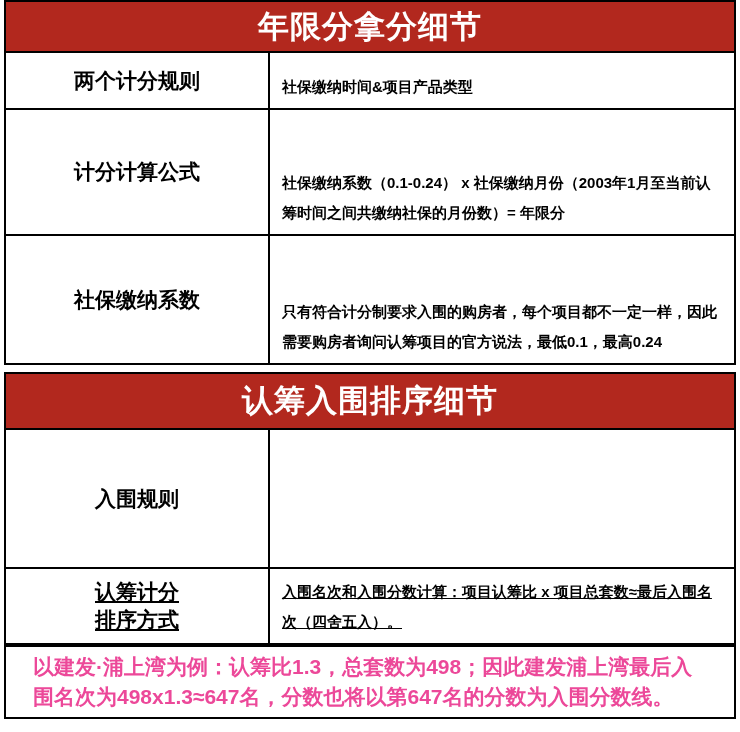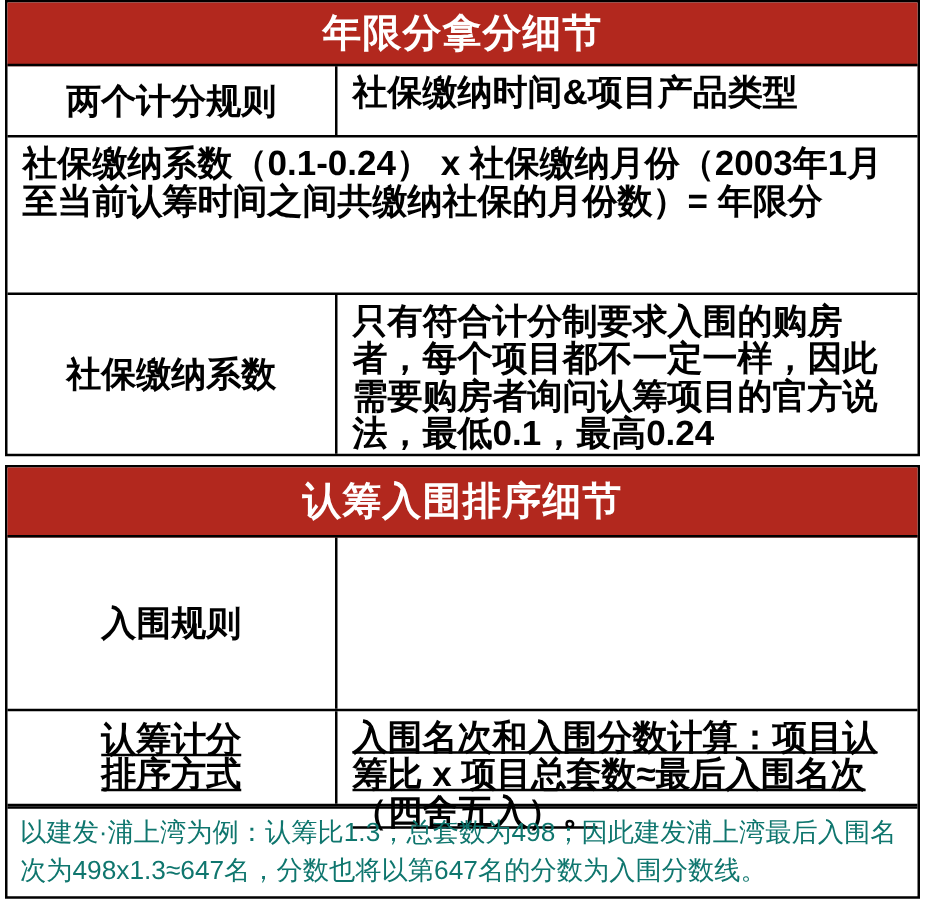--- a/index.html
+++ b/index.html
@@ -42,72 +42,74 @@
   }
   .trow:last-child { border-bottom: none; }
   .cell-label {
     width: 264px;
     flex: 0 0 264px;
     border-right: 2px solid #000000;
     display: flex;
     align-items: center;
     justify-content: center;
     text-align: center;
-    font-size: 28px;
+    font-size: 21px;
     font-weight: bold;
     color: #000000;
     line-height: 28px;
     white-space: pre-line;
     box-sizing: border-box;
   }
   .cell-content {
     flex: 1;
     display: flex;
-    align-items: flex-start;
-    font-size: 28px;
+    align-items: flex-end;
+    font-size: 15px;
     font-weight: bold;
     color: #000000;
     line-height: 30px;
     padding: 6px 12px;
     box-sizing: border-box;
+    margin-top: 20px;
   }
   .t1 .r1 { height: 55px; }
   .t1 .r2 { height: 124px; }
   .t1 .r3 { height: 127px; }
   .t2 .r1 { height: 137px; }
   .t2 .r2 { height: 74px; text-decoration: underline; }
   .table-footer {
     border-top: 2px solid #000000;
     min-height: 70px;
     box-sizing: border-box;
     display: flex;
     align-items: center;
-    padding: 5px 10px;
+    padding: 5px 27px;
     font-size: 21px;
-    font-weight: normal;
-    color: #0f766e;
+    font-weight: bold;
+    color: #ec4899;
     line-height: 30px;
   }
 </style>
 </head>
 <body>
 
 <div class="page">
 
   <div class="info-table t1">
     <div class="table-header">年限分拿分细节</div>
 
     <div class="trow r1">
       <div class="cell-label">两个计分规则</div>
       <div class="cell-content">
         <span>社保缴纳时间&amp;项目产品类型</span>
       </div>
     </div>
 
     <div class="trow r2">
+      <div class="cell-label">计分计算公式</div>
       <div class="cell-content">
         <span>社保缴纳系数（0.1-0.24） x 社保缴纳月份（2003年1月至当前认筹时间之间共缴纳社保的月份数）= 年限分</span>
       </div>
     </div>
 
     <div class="trow r3">
       <div class="cell-label">社保缴纳系数</div>
       <div class="cell-content">
         <span>只有符合计分制要求入围的购房者，每个项目都不一定一样，因此需要购房者询问认筹项目的官方说法，最低0.1，最高0.24</span>
       </div>

